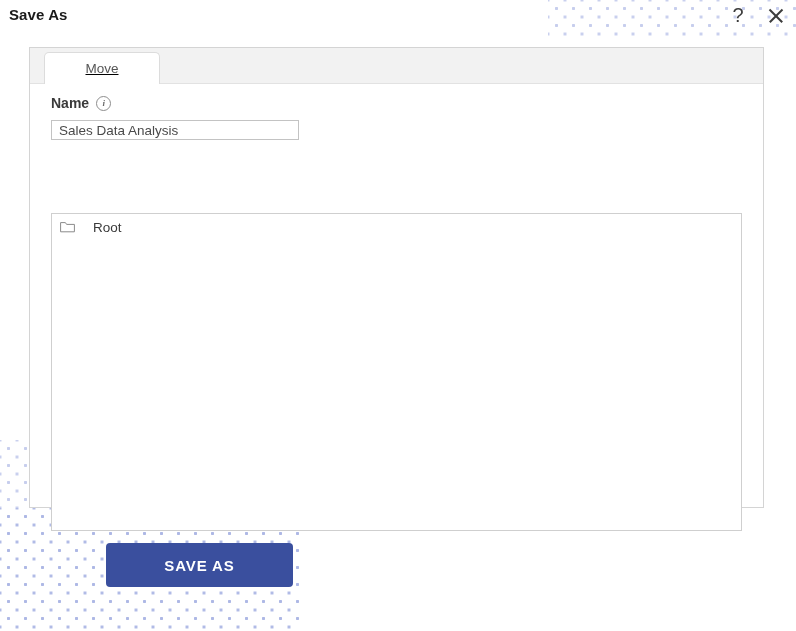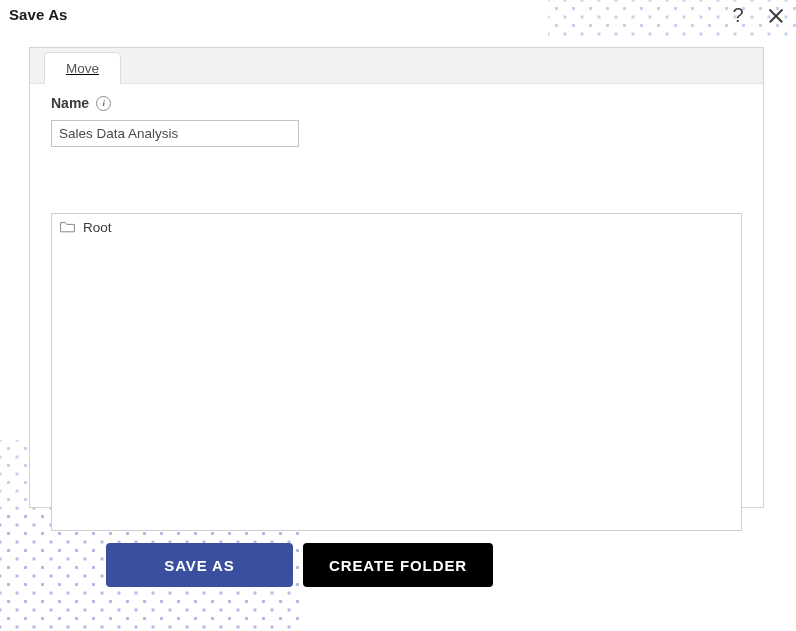--- a/index.html
+++ b/index.html
@@ -120,21 +120,21 @@
   #tab-strip {
     position: relative;
     height: 35px;
     background: #f2f2f2;
     border-bottom: 1px solid #e2e2e2;
   }
   #tab-move {
     position: absolute;
     left: 14px;
     top: 4px;
-    width: 77px;
+    width: 116px;
     height: 32px;
     background: #ffffff;
     border: 1px solid #dcdcdc;
     border-bottom: none;
     border-radius: 5px 5px 0 0;
     box-sizing: border-box;
     display: flex;
     align-items: center;
     justify-content: center;
     cursor: pointer;
@@ -178,21 +178,21 @@
     font-family: "Liberation Serif", serif;
     cursor: pointer;
     line-height: 1;
   }
 
   #name-input {
     position: absolute;
     left: 21px;
     top: 36px;
     width: 248px;
-    height: 27px;
+    height: 20px;
     box-sizing: border-box;
     border: 1px solid #c3c3c3;
     background: #ffffff;
     font-size: 13.5px;
     color: #4a4a4a;
     padding: 0 7px;
     font-family: "Liberation Sans", sans-serif;
     border-radius: 0;
     outline: none;
   }
@@ -204,21 +204,21 @@
     width: 691px;
     height: 318px;
     box-sizing: border-box;
     border: 1px solid #cfcfcf;
     background: #ffffff;
     overflow: auto;
   }
   .folder-row {
     display: flex;
     align-items: center;
-    gap: 8px;
+    gap: 18px;
     height: 26px;
     padding: 0 0 0 8px;
     cursor: pointer;
   }
   .folder-icon {
     width: 15px;
     height: 12px;
     position: relative;
     flex: none;
   }
@@ -297,14 +297,13 @@
         </span>
         <span class="folder-label">Root</span>
       </div>
     </div>
 
   </div>
 </div>
 
 <div id="button-bar">
   <button class="btn" id="btn-save-as">SAVE AS</button>
-  <button class="btn" id="btn-create-folder">CREATE FOLDER</button>
 </div>
 
 </body></html>

